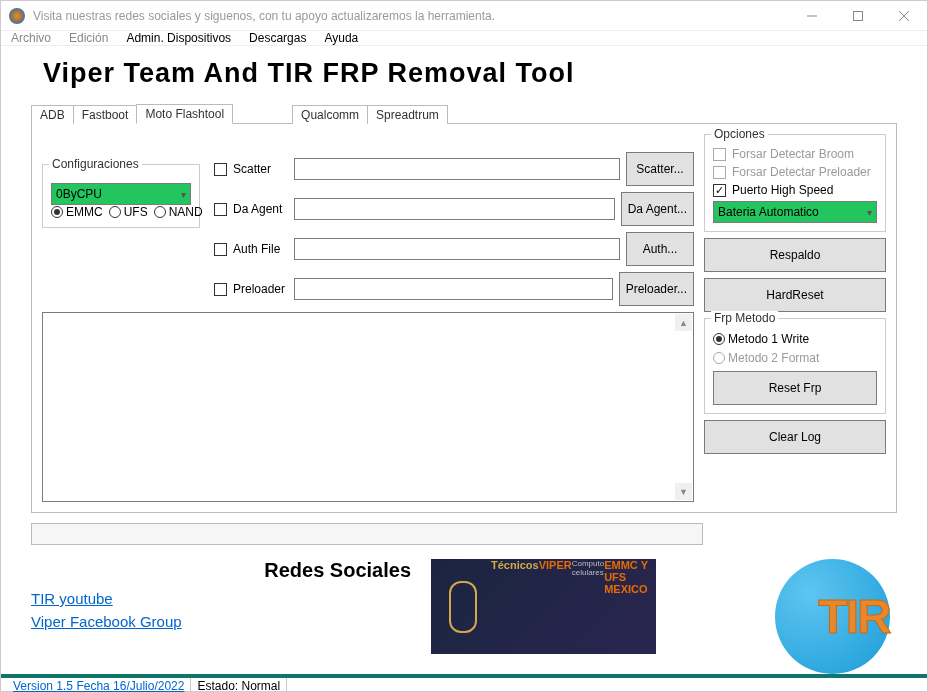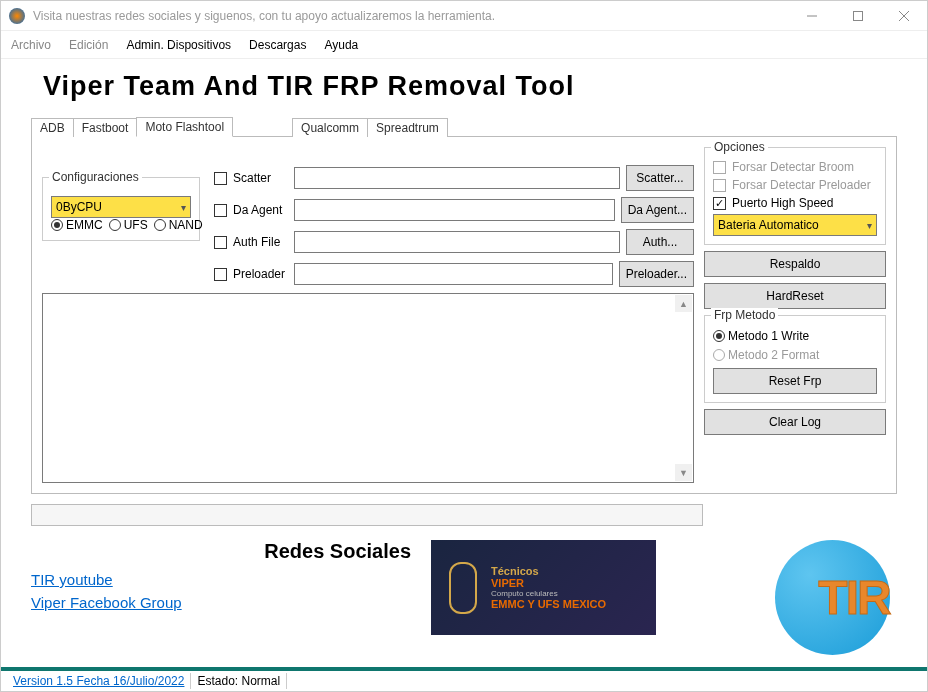--- a/index.html
+++ b/index.html
@@ -30,36 +30,36 @@
 .tab-spacer { width: 60px; }
 
 .tabpanel { border: 1px solid #bbb; display: flex; padding: 10px; gap: 10px; flex: 0 0 auto; }
 
 
 .fieldset { border: 1px solid #ccc; padding: 8px; position: relative; margin-top: 6px; }
 .fieldset > .legend { position: absolute; top: -8px; left: 6px; background: #fff; padding: 0 3px; color: #333; }
 
 
 .config-col { width: 158px; }
-.select { width: 100%; height: 22px; border: 1px solid #7a7a7a; background: #fde047; padding: 0 4px; display: flex; align-items: center; justify-content: space-between; margin-top: 10px; }
+.select { width: 100%; height: 22px; border: 1px solid #7a7a7a; background: #22c55e; padding: 0 4px; display: flex; align-items: center; justify-content: space-between; margin-top: 10px; }
 .select .chev { font-size: 10px; color: #555; }
 .radio-row { display: flex; gap: 6px; }
 .radio { display: flex; align-items: center; gap: 3px; }
 .r { width: 12px; height: 12px; border: 1px solid #333; border-radius: 50%; position: relative; }
 .r.checked::after { content: ''; position: absolute; inset: 2px; background: #333; border-radius: 50%; }
 
 
 .mid-col { flex: 1; display: flex; flex-direction: column; gap: 6px; margin-top: 18px; }
 .file-row { display: flex; align-items: center; gap: 6px; }
 .cb { width: 13px; height: 13px; border: 1px solid #333; background: #fff; display: inline-flex; align-items: center; justify-content: center; flex-shrink: 0; }
 .cb.checked::after { content: '✓'; font-size: 11px; line-height: 11px; color: #000; }
 .cb.disabled { border-color: #aaa; }
 .cb-label { width: 55px; }
 .textbox { flex: 1; height: 22px; border: 1px solid #7a7a7a; background: #fff; }
-.btn { height: 26px; border: 1px solid #7a7a7a; background: #e1e1e1; padding: 0 6px; display: flex; align-items: center; justify-content: center; min-width: 68px; }
+.btn { height: 34px; border: 1px solid #7a7a7a; background: #e1e1e1; padding: 0 6px; display: flex; align-items: center; justify-content: center; min-width: 68px; }
 
 .log-row { display: flex; gap: 8px; margin-top: 6px; }
 .log { flex: 1; height: 190px; border: 1px solid #7a7a7a; background: #fff; position: relative; }
 .log .scroll-up, .log .scroll-dn { position: absolute; right: 1px; width: 17px; height: 17px; background: #f0f0f0; display: flex; align-items: center; justify-content: center; color: #888; font-size: 9px; }
 .log .scroll-up { top: 1px; }
 .log .scroll-dn { bottom: 1px; }
 
 
 .right-col { width: 182px; display: flex; flex-direction: column; }
 .opciones .opt-row { display: flex; align-items: center; gap: 6px; margin: 4px 0; }
@@ -71,21 +71,21 @@
 .lbl-disabled { color: #9a9a9a; }
 .clear-log { margin-top: 50px; }
 
 .progress { height: 22px; border: 1px solid #bbb; background: #f6f6f6; margin-top: 10px; width: calc(100% - 194px); }
 
 
 .social { margin-top: 14px; display: flex; gap: 20px; align-items: flex-start; }
 .social-left { flex: 0 0 380px; }
 .social h2 { font-size: 20px; font-weight: bold; margin: 0 0 8px 0; text-align: right; }
 .social a { color: #0066cc; text-decoration: underline; font-size: 15px; display: block; margin-bottom: 6px; }
-.banner { width: 225px; height: 95px; background: linear-gradient(135deg, #1a2540, #2a2550); position: relative; display: flex; flex-direction: column; justify-content: center; padding-left: 60px; }
+.banner { width: 225px; height: 95px; background: linear-gradient(135deg, #1a2540, #2a2550); position: relative; display: flex; flex-direction: row; justify-content: center; padding-left: 60px; }
 .banner::before { content: ''; position: absolute; left: 18px; top: 22px; width: 24px; height: 48px; border: 2px solid #d4a84a; border-radius: 12px; }
 .banner .t1 { color: #d4a84a; font-size: 11px; font-weight: bold; }
 .banner .t2 { color: #e86a00; font-size: 11px; font-weight: bold; }
 .banner .t3 { color: #bbb; font-size: 8px; }
 .banner .t4 { color: #e86a00; font-size: 11px; font-weight: bold; }
 
 .tir-logo { margin-left: auto; width: 130px; height: 115px; position: relative; display: flex; align-items: center; justify-content: center; }
 .tir-logo .circle { position: absolute; width: 115px; height: 115px; border-radius: 50%; background: radial-gradient(circle at 30% 30%, #5ec5f0, #1a9cd8); }
 .tir-logo .txt { position: relative; font-family: "Arial Black", sans-serif; font-size: 48px; font-weight: 900; color: #e8872b; letter-spacing: -2px; margin-left: 44px; -webkit-text-stroke: 1px #c56a15; }
 

